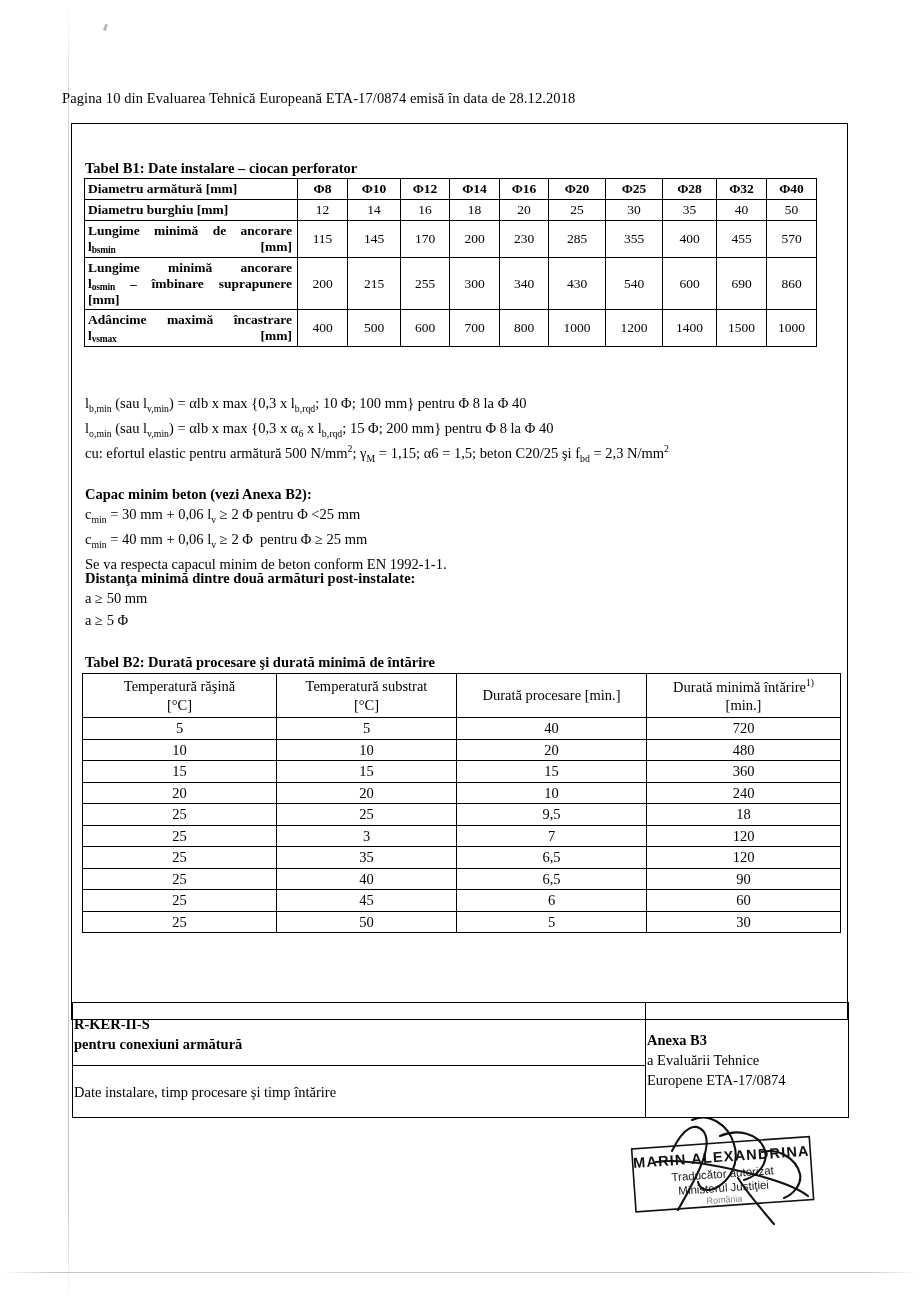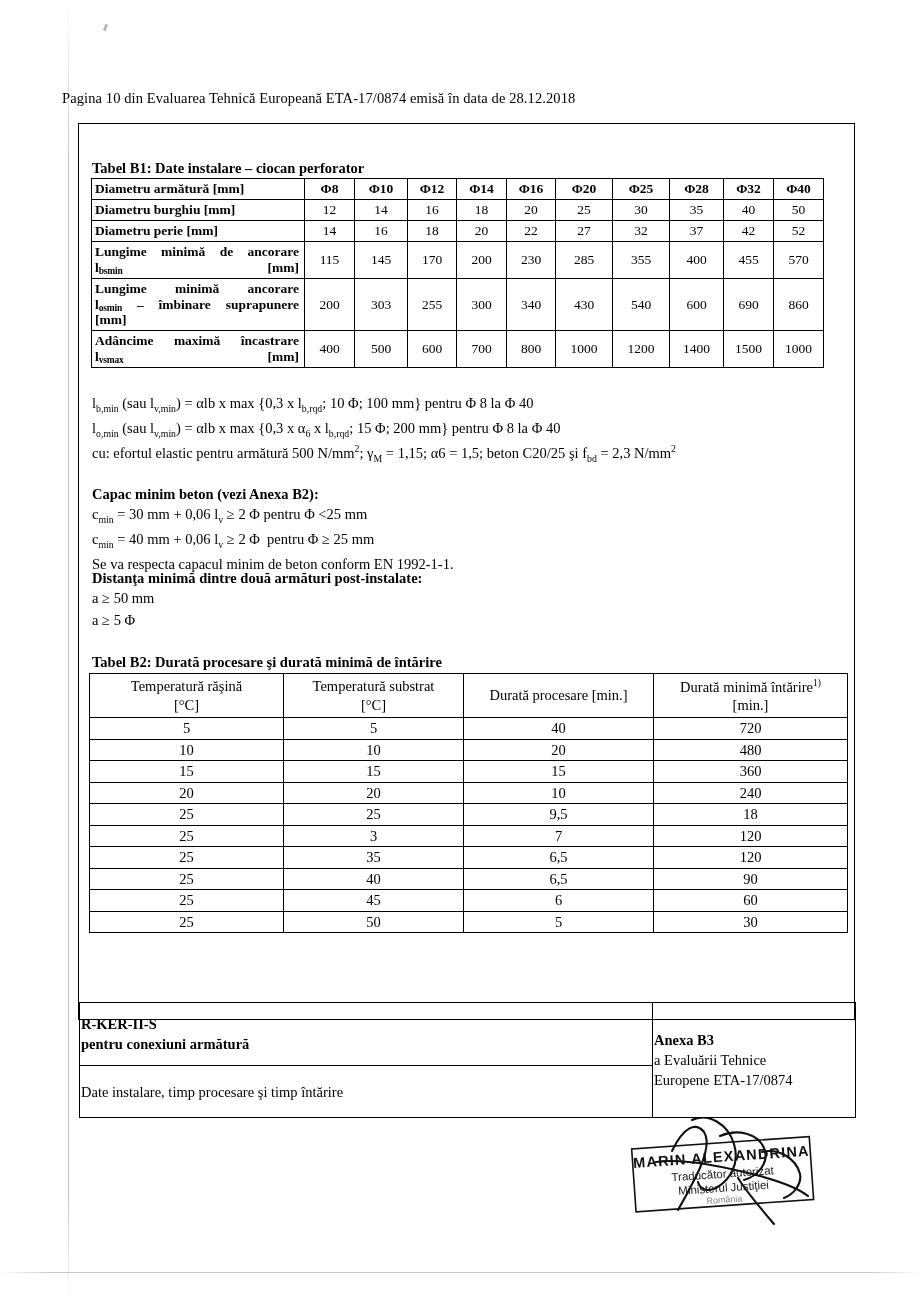--- a/index.html
+++ b/index.html
@@ -40,21 +40,21 @@
     position: absolute;
     left: 62px; top: 90px;
     font-size: 14.5px;
     letter-spacing: .1px;
     white-space: nowrap;
   }
 
   
   .page-frame {
     position: absolute;
-    left: 78px; top: 123px;
+    left: 71px; top: 123px;
     width: 777px; height: 897px;
     border: 1.6px solid #000;
     background: #fff;
   }
 
   .frame-inner { position: relative; width: 100%; height: 100%; }
 
   
   .blk { position: absolute; }
 
@@ -196,49 +196,36 @@
               <td class="num">16</td>
               <td class="num">18</td>
               <td class="num">20</td>
               <td class="num">25</td>
               <td class="num">30</td>
               <td class="num">35</td>
               <td class="num">40</td>
               <td class="num">50</td>
             </tr>
             <tr>
-              <td class="lbl" style="text-align: left; text-align-last: left;">Diametru perie [mm]</td>
-              <td class="num">14</td>
-              <td class="num">16</td>
-              <td class="num">18</td>
-              <td class="num">20</td>
-              <td class="num">22</td>
-              <td class="num">27</td>
-              <td class="num">32</td>
-              <td class="num">37</td>
-              <td class="num">42</td>
-              <td class="num">52</td>
-            </tr>
-            <tr>
               <td class="lbl just" style="text-align-last: justify;">Lungime minimă de ancorare<br>l<span class="u-sub">bsmin</span> [mm]</td>
               <td class="num">115</td>
               <td class="num">145</td>
               <td class="num">170</td>
               <td class="num">200</td>
               <td class="num">230</td>
               <td class="num">285</td>
               <td class="num">355</td>
               <td class="num">400</td>
               <td class="num">455</td>
               <td class="num">570</td>
             </tr>
             <tr>
               <td class="lbl just" style="text-align-last: justify;">Lungime minimă ancorare<br>l<span class="u-sub">osmin</span> – îmbinare suprapunere [mm]</td>
               <td class="num">200</td>
-              <td class="num">303</td>
+              <td class="num">215</td>
               <td class="num">255</td>
               <td class="num">300</td>
               <td class="num">340</td>
               <td class="num">430</td>
               <td class="num">540</td>
               <td class="num">600</td>
               <td class="num">690</td>
               <td class="num">860</td>
             </tr>
             <tr>

